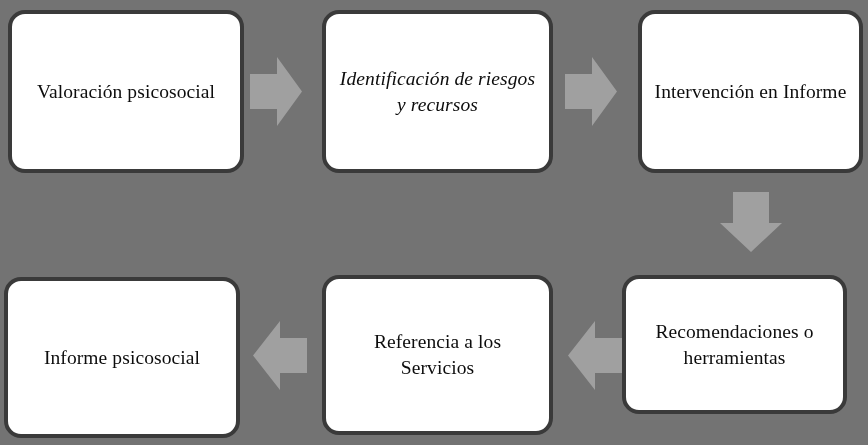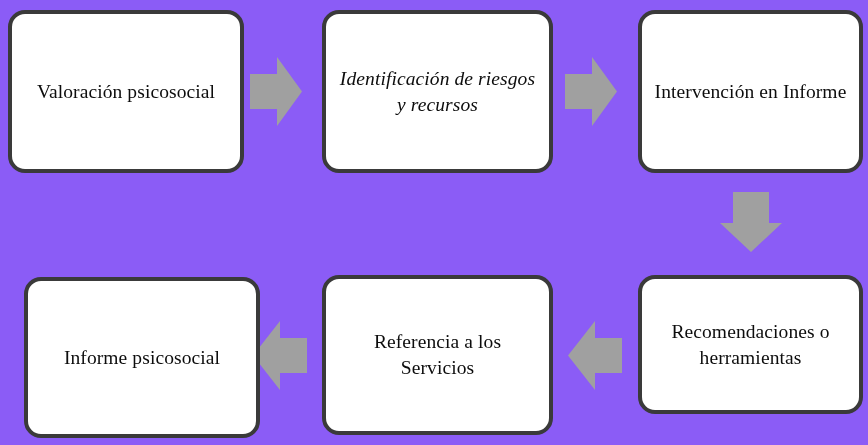--- a/index.html
+++ b/index.html
@@ -7,21 +7,21 @@
     padding: 0;
     background: #ffffff;
   }
   body {
     font-family: "Liberation Serif", "DejaVu Serif", serif;
   }
   #canvas {
     position: relative;
     width: 868px;
     height: 445px;
-    background: #8b5cf6;
+    background: #737373;
     overflow: hidden;
   }
   .node {
     position: absolute;
     box-sizing: border-box;
     border: 4px solid #3a3a3a;
     border-radius: 17px;
     background: #ffffff;
     display: flex;
     align-items: center;
@@ -36,23 +36,23 @@
   .node .label {
     display: block;
     width: 100%;
   }
 
   
   #node-1 { left: 8px;   top: 10px;  width: 236px; height: 163px; }
   #node-2 { left: 322px; top: 10px;  width: 231px; height: 163px; font-style: italic; }
   #node-3 { left: 638px; top: 10px;  width: 225px; height: 163px; }
   
-  #node-4 { left: 638px; top: 275px; width: 225px; height: 139px; }
+  #node-4 { left: 622px; top: 275px; width: 225px; height: 139px; }
   #node-5 { left: 322px; top: 275px; width: 231px; height: 160px; align-items: center; }
-  #node-6 { left: 24px;   top: 277px; width: 236px; height: 161px; }
+  #node-6 { left: 4px;   top: 277px; width: 236px; height: 161px; }
 
   .arrow {
     position: absolute;
     display: block;
   }
   .arrow svg { display: block; }
 
   #arrow-1-2 { left: 250px; top: 57px;  width: 52px; height: 69px; }
   #arrow-2-3 { left: 565px; top: 57px;  width: 52px; height: 69px; }
   #arrow-3-4 { left: 720px; top: 192px; width: 62px; height: 60px; }

